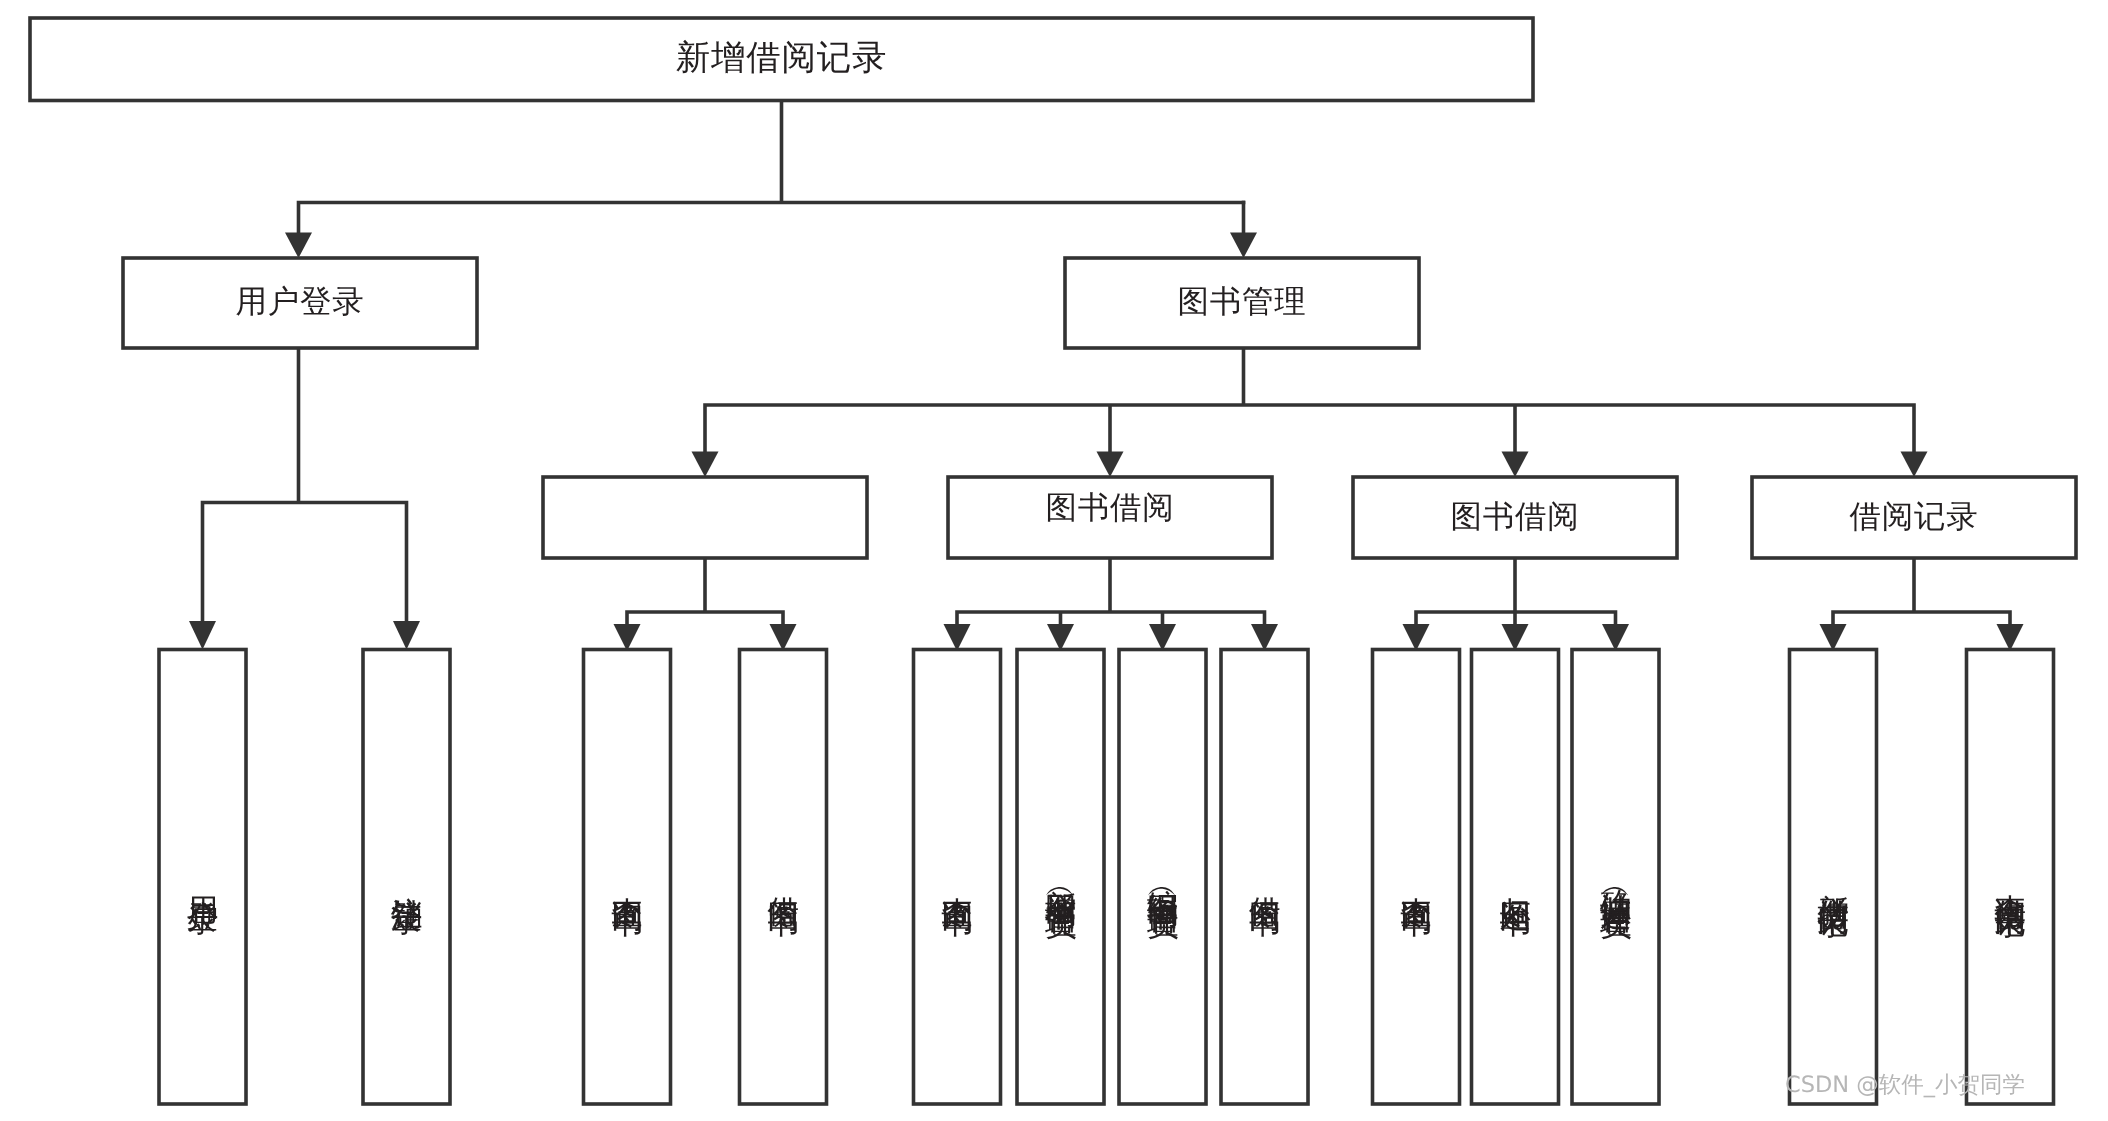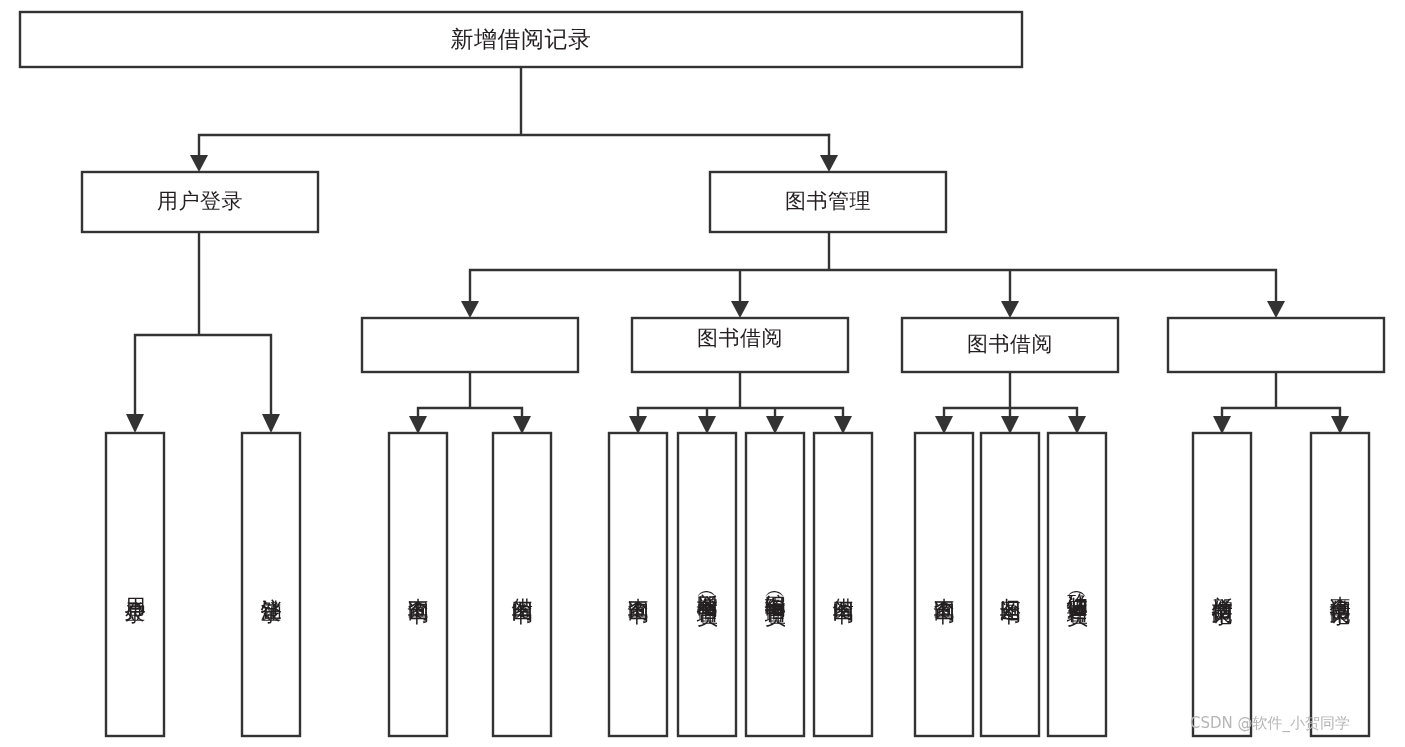--- a/index.html
+++ b/index.html
@@ -181,20 +181,21 @@
     </g>
   </svg>
 
   <div class="label-h" style="left:20px; top:12px; width:1002px; height:55px; font-size:23px;">新增借阅记录</div>
 
   <div class="label-h" style="left:82px; top:172px; width:236px; height:60px;">用户登录</div>
   <div class="label-h" style="left:710px; top:172px; width:236px; height:60px;">图书管理</div>
 
   <div class="label-h" style="left:632px; top:318px; width:216px; height:42px;">图书借阅</div>
   <div class="label-h" style="left:902px; top:318px; width:216px; height:54px;">图书借阅</div>
+  <div class="label-h" style="left:1168px; top:318px; width:216px; height:54px;">借阅记录</div>
 
   <div class="label-v" style="left:106px; top:433px; width:58px; height:303px;">
     <span class="vtext">用户登录</span>
   </div>
   <div class="label-v" style="left:242px; top:433px; width:58px; height:303px;">
     <span class="vtext">注销登录</span>
   </div>
 
   <div class="label-v" style="left:389px; top:433px; width:58px; height:303px;">
     <span class="vtext">查询图书</span>

